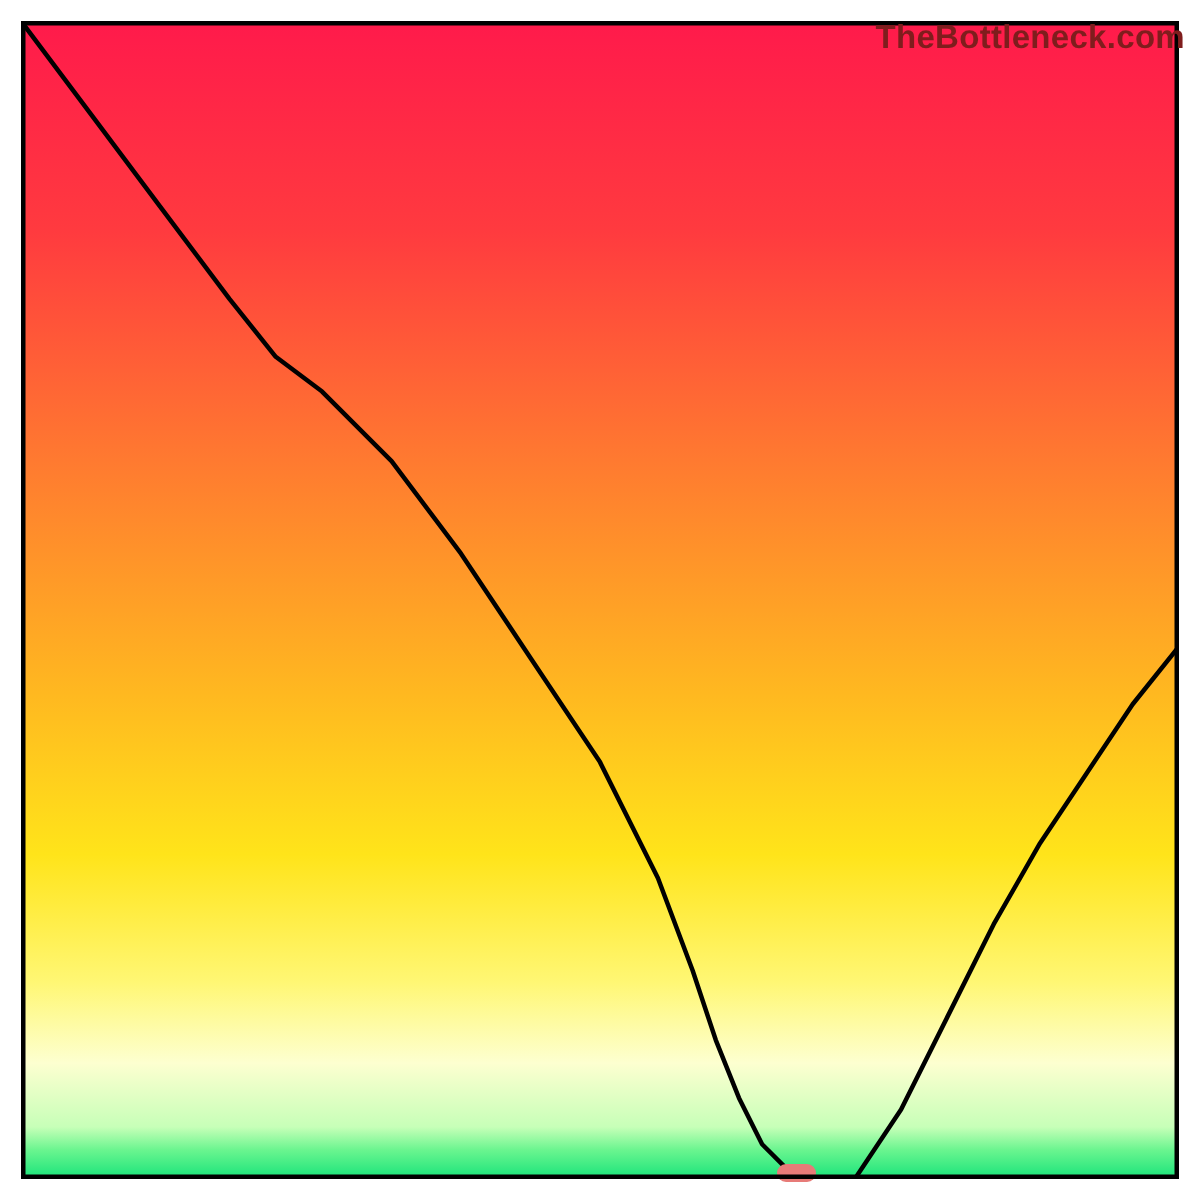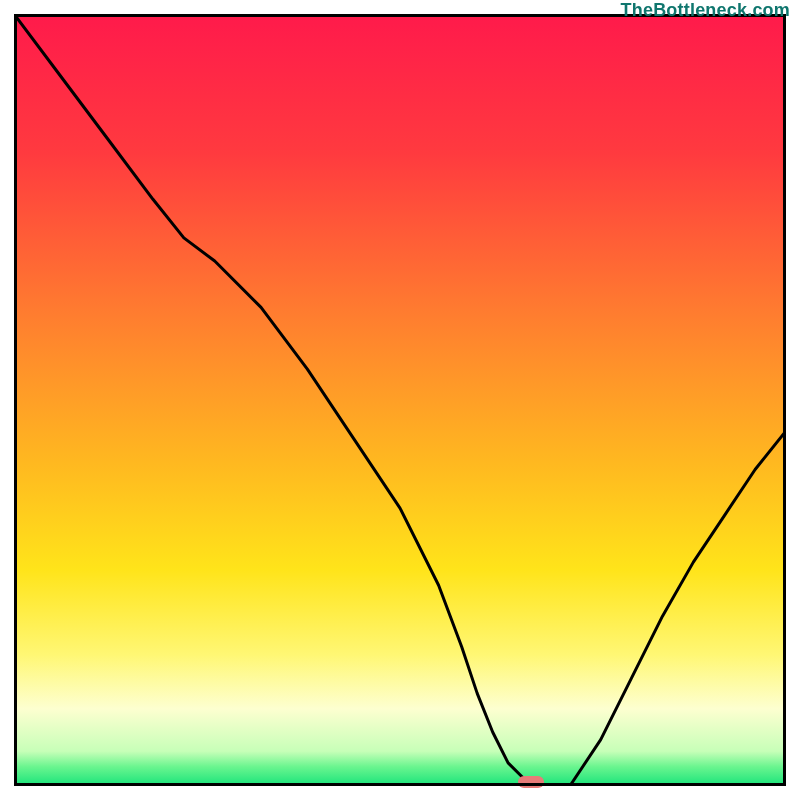--- a/index.html
+++ b/index.html
@@ -11,25 +11,25 @@
     background: #ffffff;
     font-family: Arial, Helvetica, sans-serif;
   }
   .chart-wrap {
     position: relative;
     width: 800px;
     height: 800px;
   }
   .watermark {
     position: absolute;
-    top: 0;
+    top: 12px;
     right: 10px;
-    font-size: 18px;
+    font-size: 22px;
     font-weight: 600;
-    color: #0f766e;
+    color: #7f1d1d;
     letter-spacing: 0.2px;
     z-index: 10;
   }
   .plot-area {
     position: absolute;
     left: 14px;
     top: 14px;
     width: 772px;
     height: 772px;
     box-sizing: border-box;

